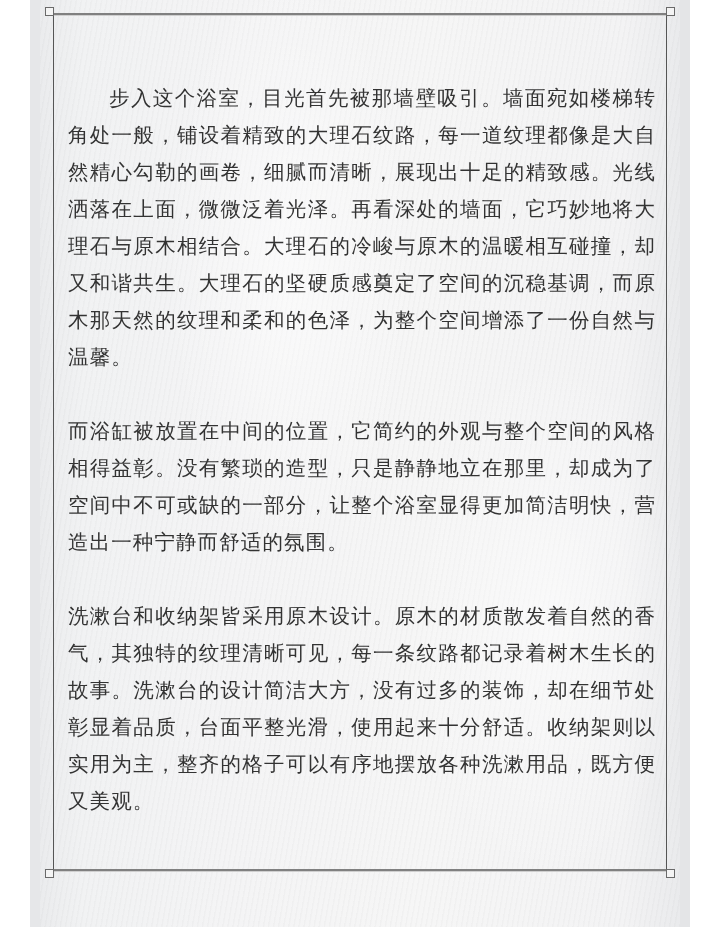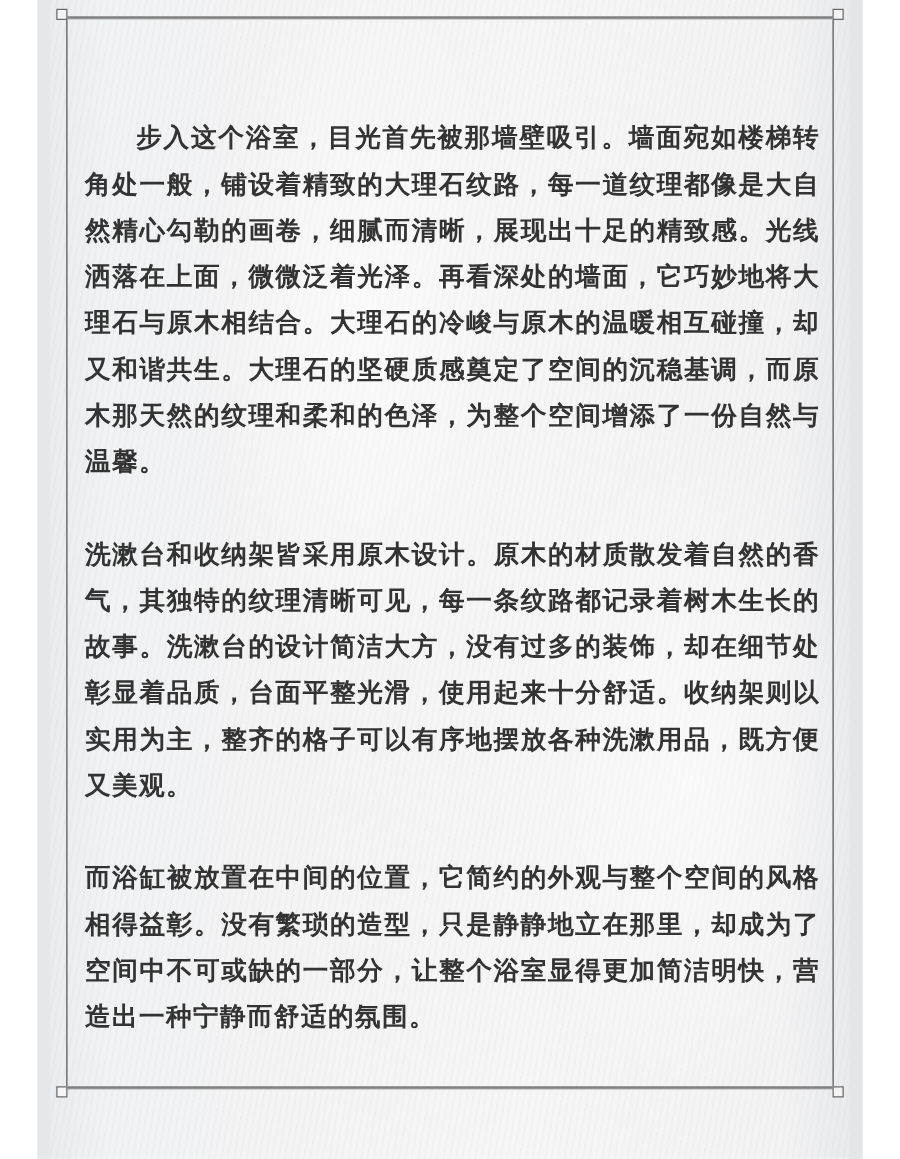--- a/index.html
+++ b/index.html
@@ -75,23 +75,22 @@
       left: 68px;
       top: 76px;
       width: 588px;
       font-family: "DejaVu Sans", "Liberation Sans", sans-serif;
       font-size: 20.5px;
       line-height: 37px;
       color: #333333;
       letter-spacing: 1.1px;
     }
     .para {
-      margin: 16px 0 37px 0;
+      margin: 4px 0 37px 0;
       text-align: justify;
-      font-weight: bold;
     }
     .para.indent {
       text-indent: 2em;
     }
   </style>
 </head>
 <body>
 
 <div class="page-bg">
   <div class="side-strip-left"></div>
@@ -101,15 +100,15 @@
 <div class="frame"></div>
 <div class="frame-h top"></div>
 <div class="frame-h bottom"></div>
 <div class="corner tl"></div>
 <div class="corner tr"></div>
 <div class="corner bl"></div>
 <div class="corner br"></div>
 
 <div class="content">
   <p class="para indent">步入这个浴室，目光首先被那墙壁吸引。墙面宛如楼梯转角处一般，铺设着精致的大理石纹路，每一道纹理都像是大自然精心勾勒的画卷，细腻而清晰，展现出十足的精致感。光线洒落在上面，微微泛着光泽。再看深处的墙面，它巧妙地将大理石与原木相结合。大理石的冷峻与原木的温暖相互碰撞，却又和谐共生。大理石的坚硬质感奠定了空间的沉稳基调，而原木那天然的纹理和柔和的色泽，为整个空间增添了一份自然与温馨。</p>
+  <p class="para">而浴缸被放置在中间的位置，它简约的外观与整个空间的风格相得益彰。没有繁琐的造型，只是静静地立在那里，却成为了空间中不可或缺的一部分，让整个浴室显得更加简洁明快，营造出一种宁静而舒适的氛围。</p>
   <p class="para">洗漱台和收纳架皆采用原木设计。原木的材质散发着自然的香气，其独特的纹理清晰可见，每一条纹路都记录着树木生长的故事。洗漱台的设计简洁大方，没有过多的装饰，却在细节处彰显着品质，台面平整光滑，使用起来十分舒适。收纳架则以实用为主，整齐的格子可以有序地摆放各种洗漱用品，既方便又美观。</p>
-  <p class="para">而浴缸被放置在中间的位置，它简约的外观与整个空间的风格相得益彰。没有繁琐的造型，只是静静地立在那里，却成为了空间中不可或缺的一部分，让整个浴室显得更加简洁明快，营造出一种宁静而舒适的氛围。</p>
 </div>
 
 </body></html>

